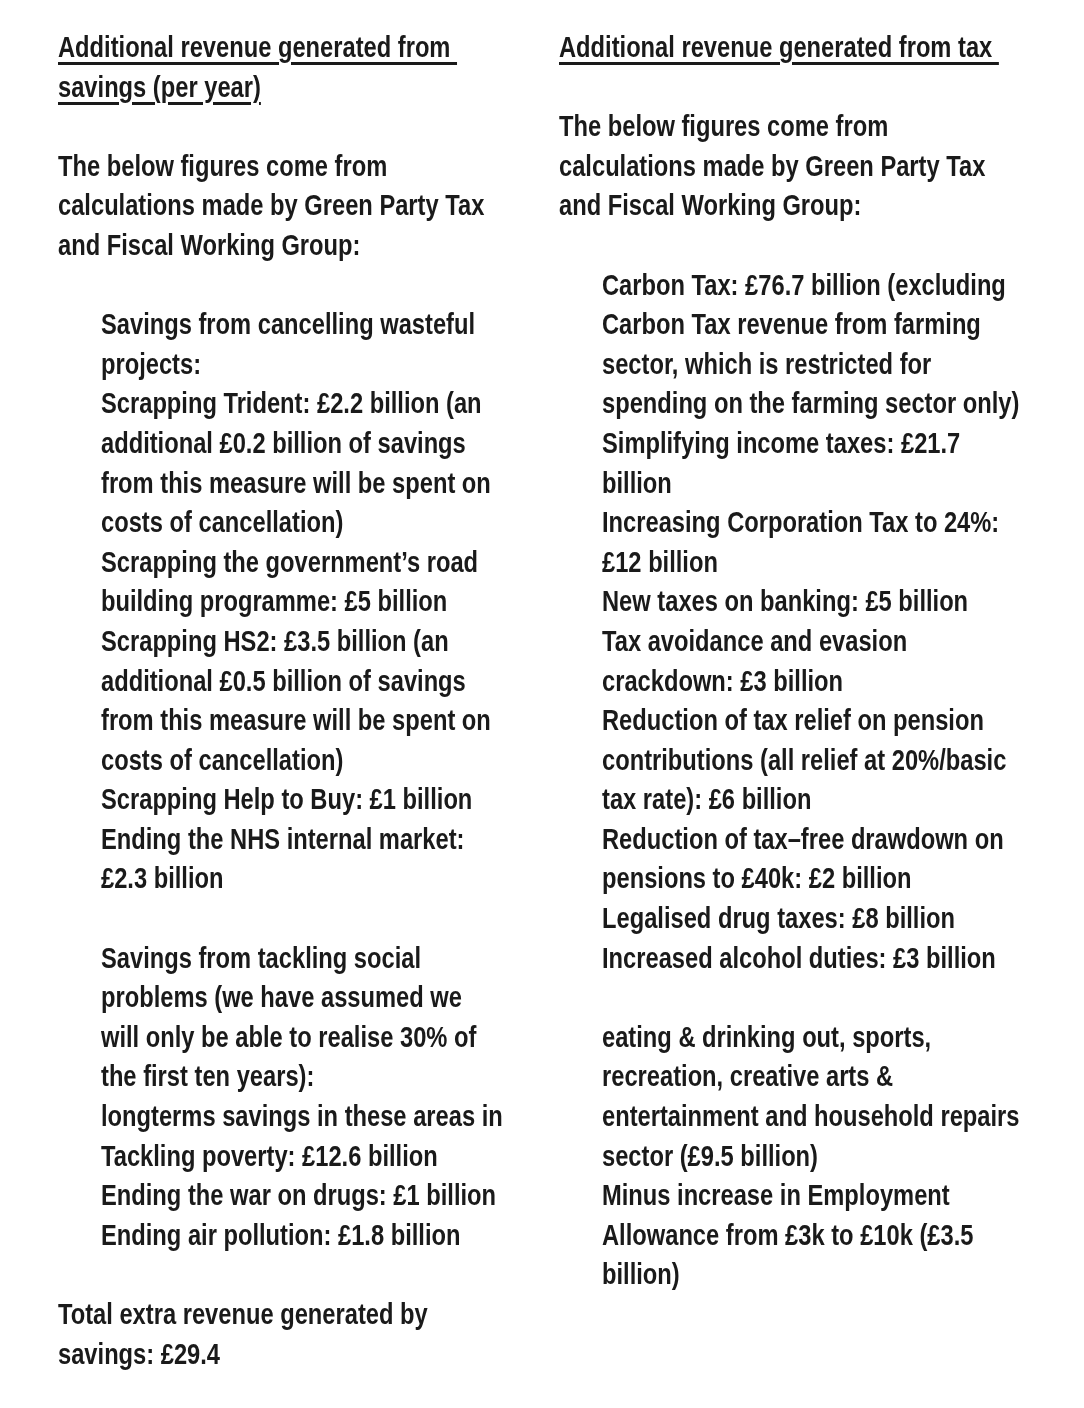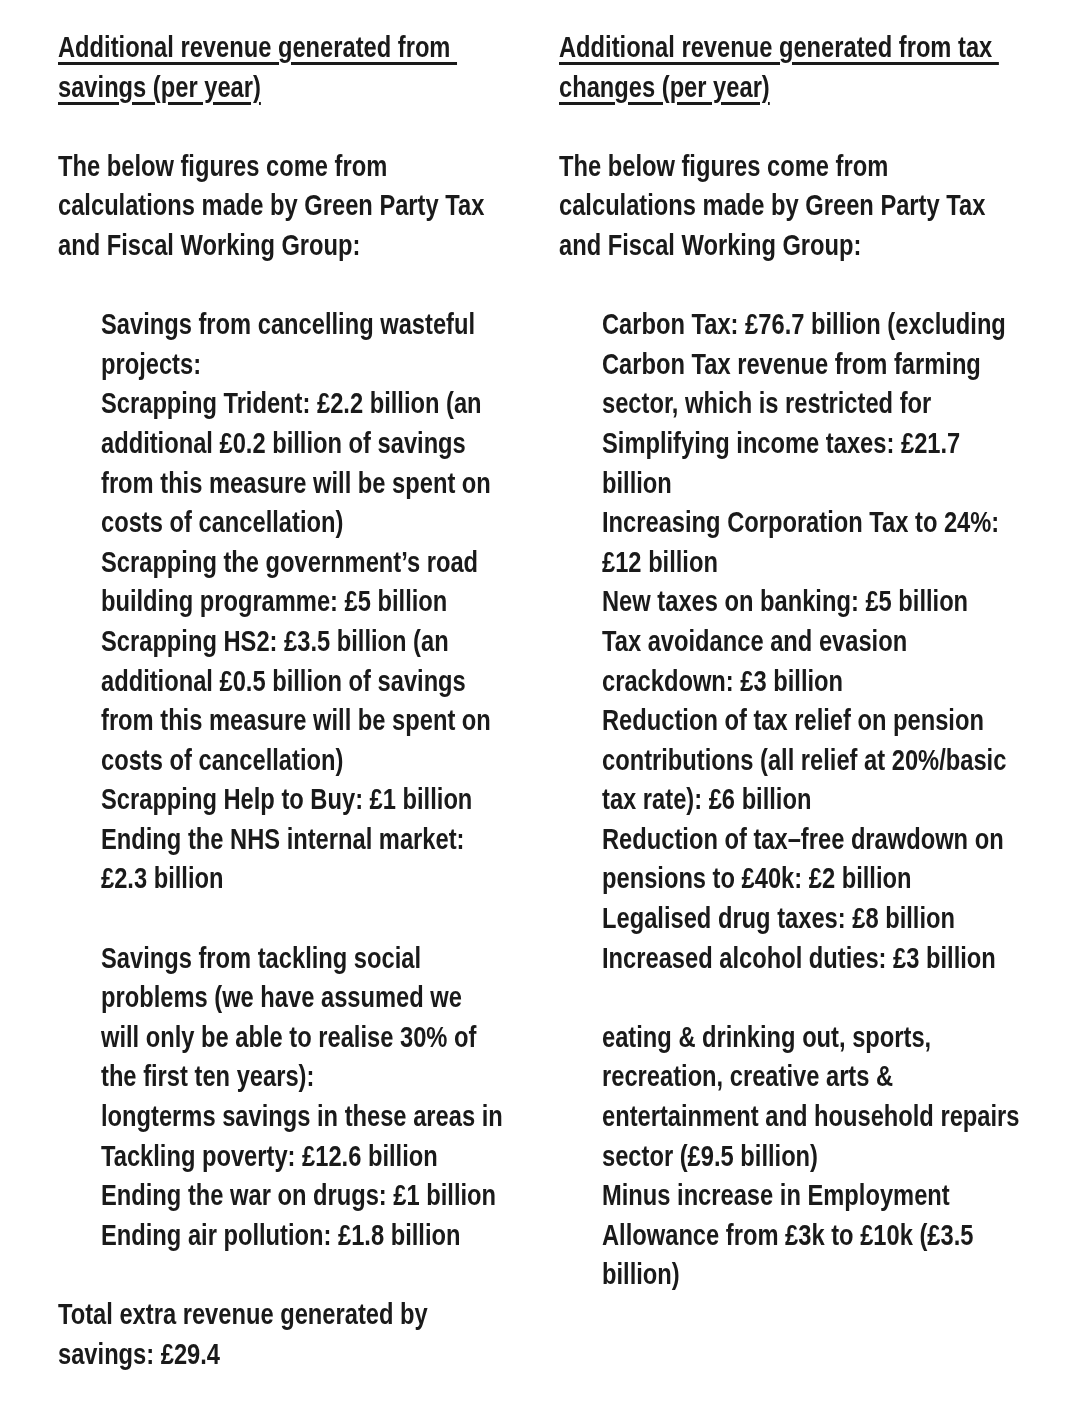--- a/index.html
+++ b/index.html
@@ -95,33 +95,33 @@
   <div class="gap"></div>
   <div class="sec">
       <div class="line"><span class="txt">Total extra revenue generated by</span></div>
       <div class="line"><span class="txt">savings: £29.4</span></div>
     </div>
 </div>
 
 <div class="col" id="right-col">
   <div class="sec heading">
       <div class="line"><span class="txt">Additional revenue generated from tax </span></div>
-      <div class="line"><span class="txt">changes (per year)</span></div>
     </div>
   <div class="gap"></div>
   <div class="sec">
       <div class="line"><span class="txt">The below figures come from</span></div>
       <div class="line"><span class="txt">calculations made by Green Party Tax</span></div>
       <div class="line"><span class="txt">and Fiscal Working Group:</span></div>
     </div>
   <div class="gap"></div>
   <div class="sec indent">
       <div class="line"><span class="txt">Carbon Tax: £76.7 billion (excluding</span></div>
       <div class="line"><span class="txt">Carbon Tax revenue from farming</span></div>
       <div class="line"><span class="txt">sector, which is restricted for</span></div>
+      <div class="line"><span class="txt">spending on the farming sector only)</span></div>
       <div class="line"><span class="txt">Simplifying income taxes: £21.7</span></div>
       <div class="line"><span class="txt">billion</span></div>
       <div class="line"><span class="txt">Increasing Corporation Tax to 24%:</span></div>
       <div class="line"><span class="txt">£12 billion</span></div>
       <div class="line"><span class="txt">New taxes on banking: £5 billion</span></div>
       <div class="line"><span class="txt">Tax avoidance and evasion</span></div>
       <div class="line"><span class="txt">crackdown: £3 billion</span></div>
       <div class="line"><span class="txt">Reduction of tax relief on pension</span></div>
       <div class="line"><span class="txt">contributions (all relief at 20%/basic</span></div>
       <div class="line"><span class="txt">tax rate): £6 billion</span></div>

